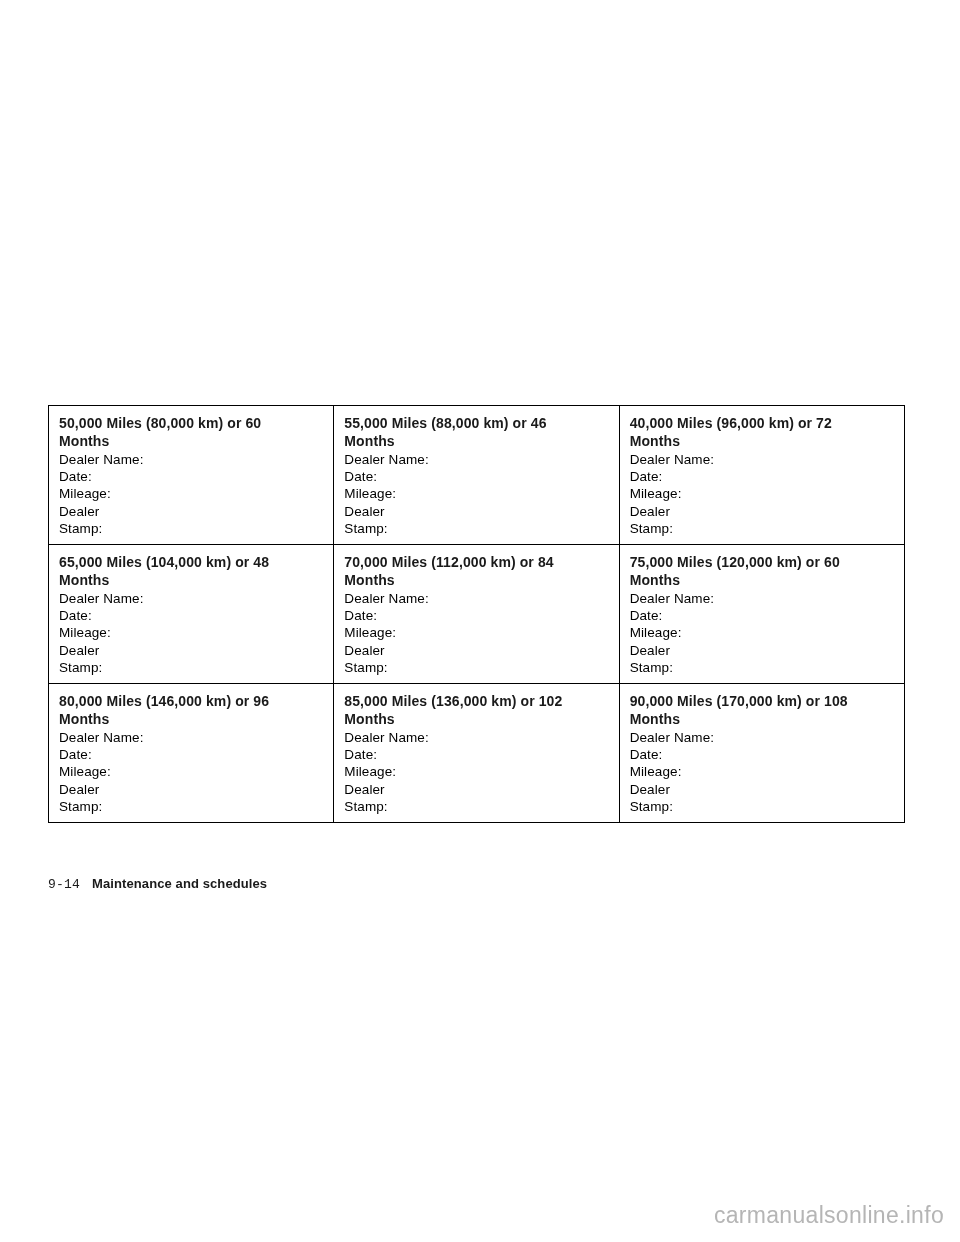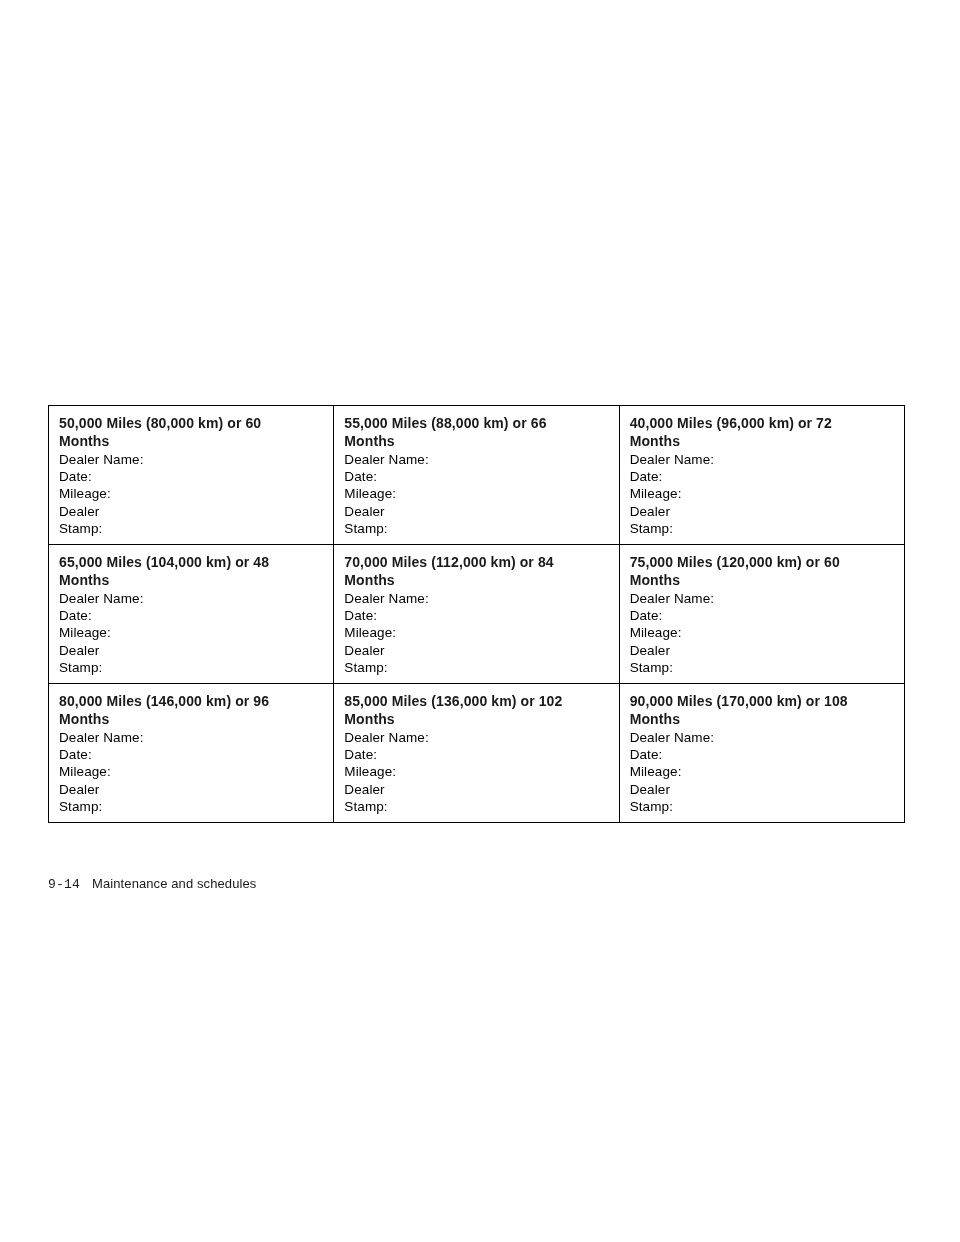--- a/index.html
+++ b/index.html
@@ -51,21 +51,21 @@
     top: 876px;
     font-size: 13px;
     color: #1a1a1a;
   }
   .footer .page-number {
     font-weight: normal;
     letter-spacing: 0.2px;
     font-family: Liberation Mono, monospace;
   }
   .footer .section-title {
-    font-weight: normal;
+    font-weight: bold;
     margin-left: 12px;
     letter-spacing: 0.1px;
   }
   .watermark {
     position: absolute;
     right: 16px;
     top: 1202px;
     font-size: 23px;
     color: #b5b5b5;
     letter-spacing: 0.3px;
@@ -81,21 +81,21 @@
         <tr>
           <td>
             <div class="cell-title">50,000 Miles (80,000 km) or 60 Months</div>
             <div class="cell-field">Dealer Name:</div>
             <div class="cell-field">Date:</div>
             <div class="cell-field">Mileage:</div>
             <div class="cell-field">Dealer</div>
             <div class="cell-field">Stamp:</div>
           </td>
           <td>
-            <div class="cell-title">55,000 Miles (88,000 km) or 66 Months</div>
+            <div class="cell-title">55,000 Miles (88,000 km) or 46 Months</div>
             <div class="cell-field">Dealer Name:</div>
             <div class="cell-field">Date:</div>
             <div class="cell-field">Mileage:</div>
             <div class="cell-field">Dealer</div>
             <div class="cell-field">Stamp:</div>
           </td>
           <td>
             <div class="cell-title">40,000 Miles (96,000 km) or 72 Months</div>
             <div class="cell-field">Dealer Name:</div>
             <div class="cell-field">Date:</div>
@@ -156,14 +156,15 @@
             <div class="cell-field">Stamp:</div>
           </td>
         </tr>
       </tbody>
   </table>
 
   <div class="footer">
     <span class="page-number">9-14</span><span class="section-title">Maintenance and schedules</span>
   </div>
 
+  <div class="watermark">carmanualsonline.info</div>
 
 </div>
 
 </body></html>

